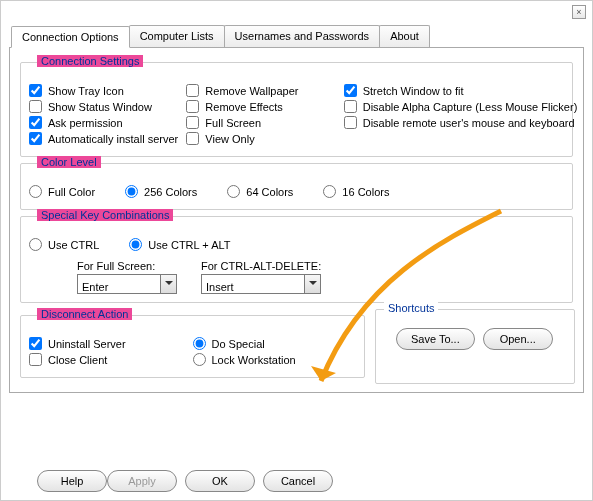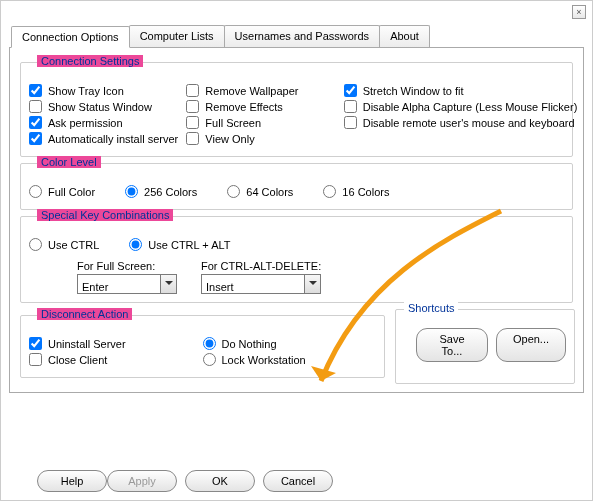--- a/index.html
+++ b/index.html
@@ -129,21 +129,21 @@
 }
 .kc-row { display: flex; gap: 24px; margin-top: 6px; margin-left: 48px; }
 .kc-col { display: flex; flex-direction: column; gap: 2px; }
 .disc-flex { display: flex; gap: 8px; }
 .disc-left { flex: 1; }
 .shortcut-box {
   border: 1px solid #cfcfcf;
   border-radius: 2px;
   padding: 18px 8px 10px 20px;
   position: relative;
-  width: 180px;
+  width: 200px;
 }
 .shortcut-title {
   position: absolute;
   top: -8px; left: 8px;
   background: #fff;
   padding: 0 4px;
   color: #003399;
 }
 .shortcut-btns { display: flex; gap: 8px; }
 </style>
@@ -279,21 +279,21 @@
               <span>Uninstall Server</span>
             </label>
           <label class="chk">
               <input type="checkbox" style="">
               <span>Close Client</span>
             </label>
         </div>
         <div style="flex:1">
           <label class="rad">
               <input type="radio" name="da" checked="" style="">
-              <span>Do Nothing</span>
+              <span>Do Special</span>
             </label>
           <label class="rad">
               <input type="radio" name="da" style="">
               <span>Lock Workstation</span>
             </label>
         </div>
       </div>
     </div>
     <div class="shortcut-box">
       <span class="shortcut-title">Shortcuts</span>

